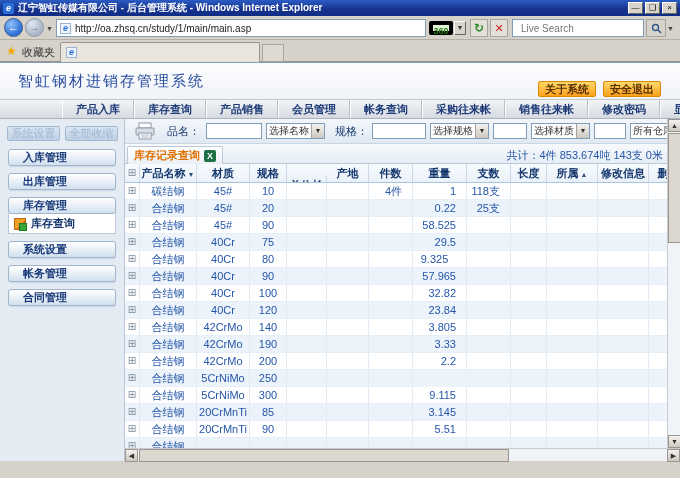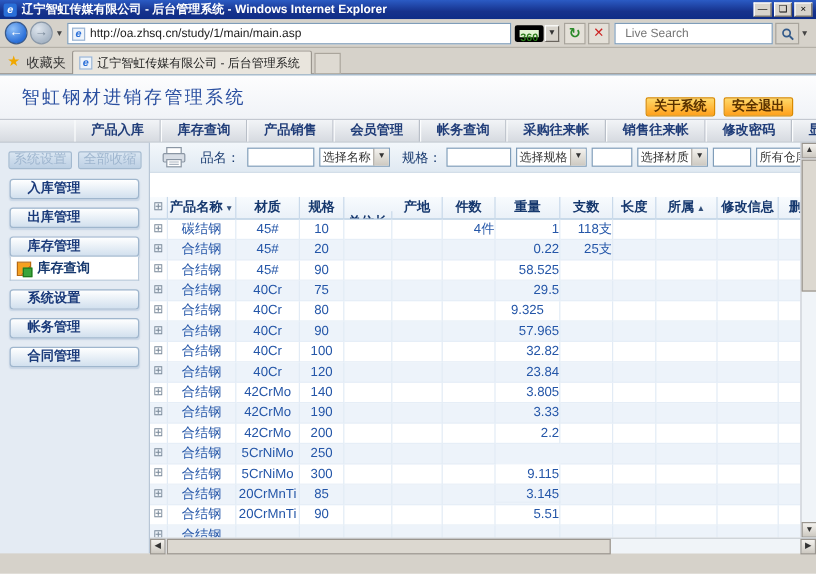--- a/index.html
+++ b/index.html
@@ -120,21 +120,21 @@
   .grid-inner { width:564px; }
   .ghead { display:flex; height:19px; background:linear-gradient(to bottom,#f8fbfe,#eaf1f8); border-bottom:1px solid #aac4dd; }
   .hcell { border-right:1px solid #c9d9ea; color:#16386e; font-weight:bold; line-height:18px; text-align:center;
     white-space:nowrap; overflow:hidden; }
   .hcell .sort { font-size:7px; margin-left:2px; color:#33507a; }
   .hcell.exp { color:#7a8a9a; font-weight:normal; font-size:10px; }
   .trow { display:flex; height:17px; }
   .trow:nth-child(even) { background:#edf3fa; }
   .tcell { border-right:1px solid #e2ebf5; border-bottom:1px solid #e6eef7; color:#2456a8; line-height:16px;
     white-space:nowrap; overflow:hidden; }
-  .tcell.r { }
+  .tcell.r { padding-right:10px; }
   .tcell.exp { color:#7a8a9a; text-align:center; font-size:10px; }
 
   
   .vscroll { position:absolute; left:667px; top:0; width:13px; height:329px; background:#f0f4f8; border-left:1px solid #c8ccd2; }
   .sbtn { position:absolute; left:0; width:13px; height:13px; background:linear-gradient(to bottom,#f4f2ee,#cdc9c1);
     border:1px solid #9a958e; font-size:7px; text-align:center; line-height:11px; color:#333; }
   .vscroll .up { top:0; } .vscroll .down { bottom:0; }
   .vthumb { position:absolute; left:0; top:14px; width:13px; height:110px; background:#dcd8d0; border:1px solid #9a958e; }
   .hscroll { position:absolute; left:125px; top:329px; width:555px; height:13px; background:#f0f4f8; border-top:1px solid #c8ccd2; }
   .hscroll .left { left:0; top:0; } .hscroll .right { right:0; top:0; left:auto; }
@@ -178,21 +178,20 @@
       </svg>
     </div>
     <div class="magdrop">▼</div>
   </div>
 
   <div class="favbar">
     <span class="star">★</span>
     <span class="favlbl">收藏夹</span>
     <div class="btab">
       <span class="pgico">e</span>
-      <span class="btxt">辽宁智虹传媒有限公司 - 后台管理系统</span>
     </div>
     <div class="tabstub"></div>
   </div>
 
   <div class="page">
 
     <div class="banner">
       <div class="systitle">智虹钢材进销存管理系统</div>
       <div class="obtn about">关于系统</div>
       <div class="obtn logout">安全退出</div>
@@ -271,20 +270,27 @@
             <span class="sarrow">▼</span>
           </div>
           <input class="finput fi-wh" style="">
           <div class="fselect" style="width:62px">
             <span class="stxt">所有仓库</span>
             <span class="sarrow">▼</span>
           </div>
 
         </div>
 
+        <div class="tabstrip">
+          <div class="ctab">
+            <span class="ctxt">库存记录查询</span>
+            <span class="xlicon">X</span>
+          </div>
+          <div class="totals">共计：4件  853.674吨  143支  0米</div>
+        </div>
 
         <div class="grid-viewport">
           <div class="grid-inner">
             <div class="ghead" id="grid-header">
                 <div class="hcell exp" style="width: 15px;">⊞</div>
                 <div class="hcell" style="width: 57px;">产品名称<span class="sort">▼</span></div>
                 <div class="hcell" style="width: 53px;">材质</div>
                 <div class="hcell" style="width: 37px;">规格</div>
                 <div class="hcell" style="width: 40px; margin-top: 12px;">单位长</div>
                 <div class="hcell" style="width: 42px;">产地</div>

